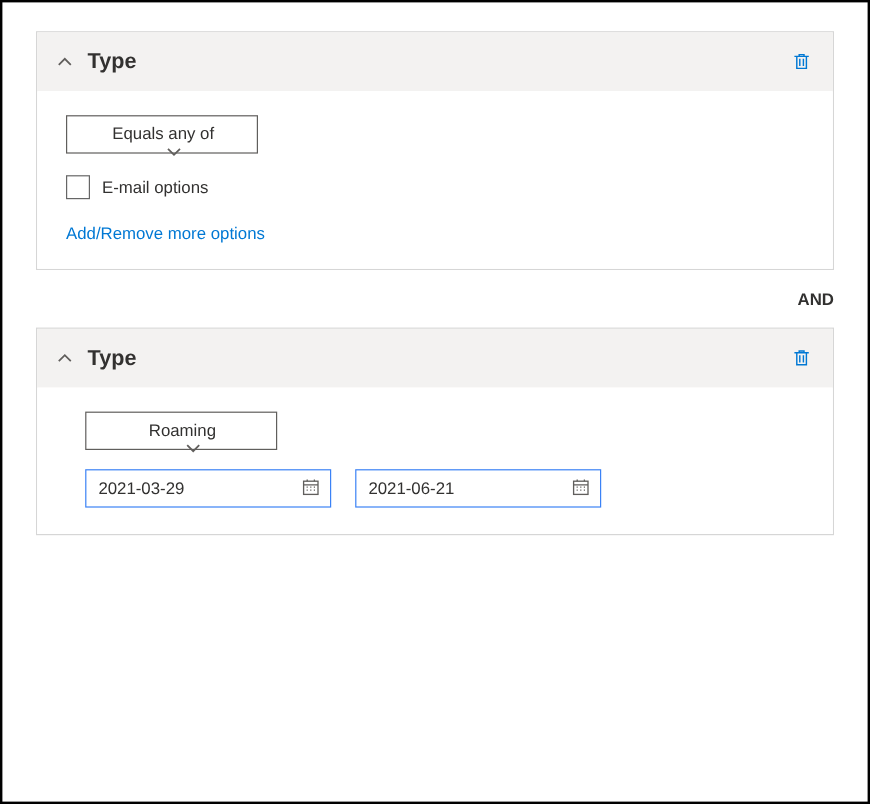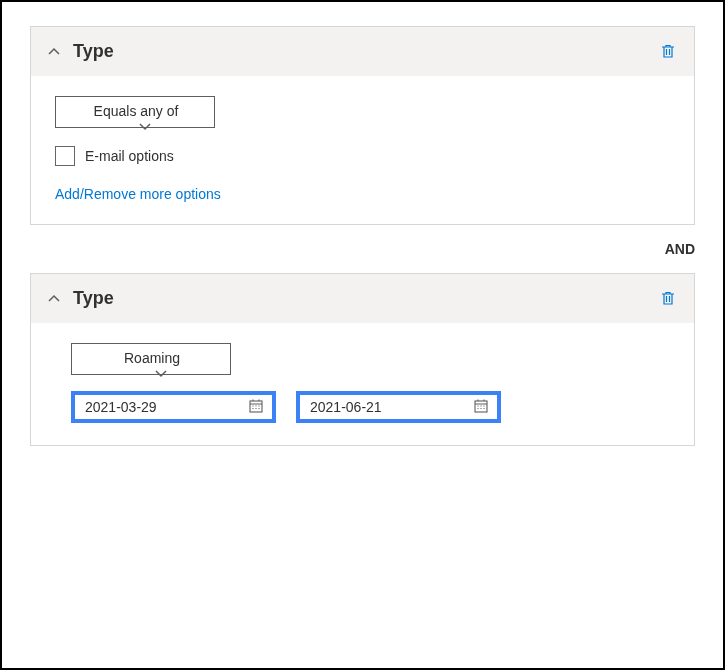--- a/index.html
+++ b/index.html
@@ -92,21 +92,21 @@
       text-align: right;
     }
     .date-inputs {
       display: flex;
       gap: 20px;
       margin-top: 16px;
     }
     .date-field {
       display: inline-flex;
       align-items: center;
-      border: 4px solid #3b82f6;
+      border: 1px solid #3b82f6;
       padding: 0 8px 0 10px;
       width: 205px;
       height: 32px;
       justify-content: space-between;
       background: #fff;
       cursor: pointer;
     }
     .cal-icon { color: #605e5c; }
   </style>
 </head>

